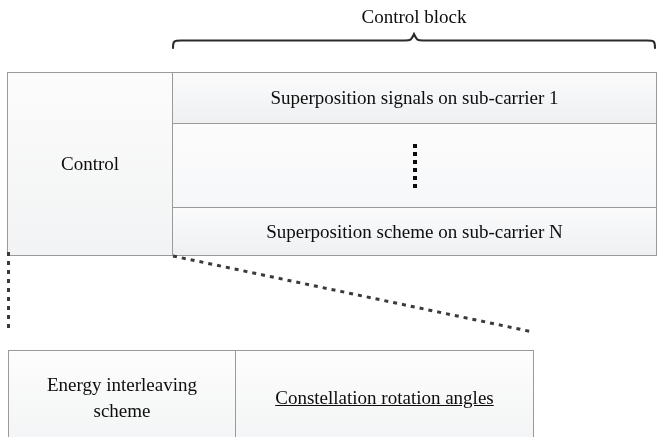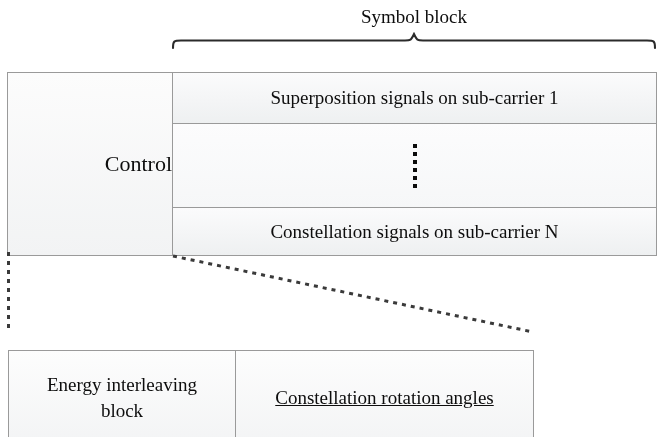--- a/index.html
+++ b/index.html
@@ -60,23 +60,23 @@
   }
 
   .control-cell {
     box-sizing: border-box;
     width: 165px;
     flex: 0 0 165px;
     border-right: 1px solid #9a9a9a;
     background: linear-gradient(180deg, #fcfcfc 0%, #f2f3f4 100%);
     display: flex;
     align-items: center;
-    justify-content: flex-end;
-    text-align: center;
-    font-size: 22px;
+    justify-content: center;
+    text-align: center;
+    font-size: 19px;
     line-height: 26px;
     color: #0d0d0d;
   }
   .control-cell span { display: block; }
 
   .subcarrier-col {
     flex: 1 1 auto;
     display: flex;
     flex-direction: column;
     min-width: 0;
@@ -159,21 +159,21 @@
     flex: 1 1 auto;
     white-space: nowrap;
     text-decoration: underline;
   }
 </style>
 </head>
 <body>
 
 <div id="canvas">
 
-  <div class="symbol-block-label">Symbol block</div>
+  <div class="symbol-block-label">Control block</div>
 
   <svg class="brace-svg" viewBox="0 0 498 22">
     <path d="M 8 20
              C 8 13, 9 12.5, 16 12.5
              L 240 12.5
              C 246 12.5, 246 12, 249 6
              C 252 12, 252 12.5, 258 12.5
              L 482 12.5
              C 489 12.5, 490 13, 490 20" fill="none" stroke="#2b2b2b" stroke-width="2.1" stroke-linecap="round"></path>
   </svg>
@@ -197,37 +197,37 @@
           <i></i>
             <i></i>
             <i></i>
             <i></i>
             <i></i>
             <i></i>
         </span>
       </div>
 
       <div class="sc-row sc-row-last">
-        <span>Constellation signals on sub-carrier N</span>
+        <span>Superposition scheme on sub-carrier N</span>
       </div>
 
     </div>
   </div>
 
   <svg class="connectors" viewBox="0 0 664 92">
     <line x1="8.5" y1="4" x2="8.5" y2="85" stroke="#3a3a3a" stroke-width="3" stroke-dasharray="4 5"></line>
     <line x1="173" y1="8" x2="533" y2="84" stroke="#3a3a3a" stroke-width="3" stroke-dasharray="4 5"></line>
   </svg>
 
   <div class="detail-table">
 
     <div class="detail-cell detail-cell-left">
       <div>
         <span>Energy interleaving</span>
-        <span style="display:block">block</span>
+        <span style="display:block">scheme</span>
       </div>
     </div>
 
     <div class="detail-cell detail-cell-right">
       <span>Constellation rotation angles</span>
     </div>
 
   </div>
 
 </div>

